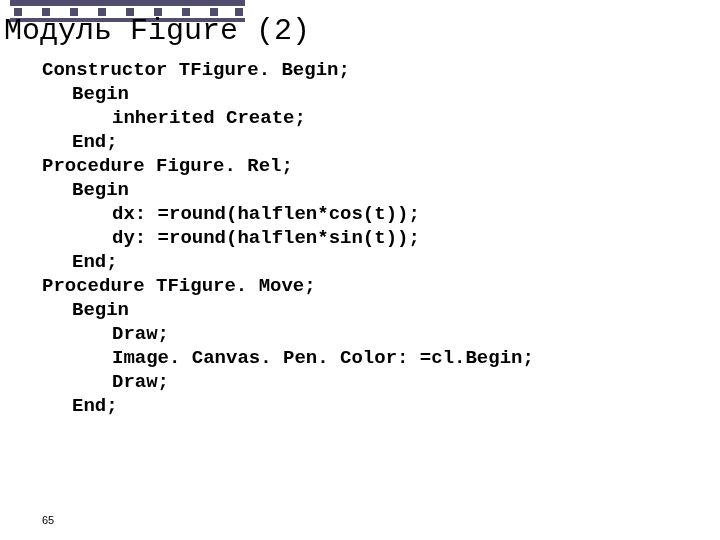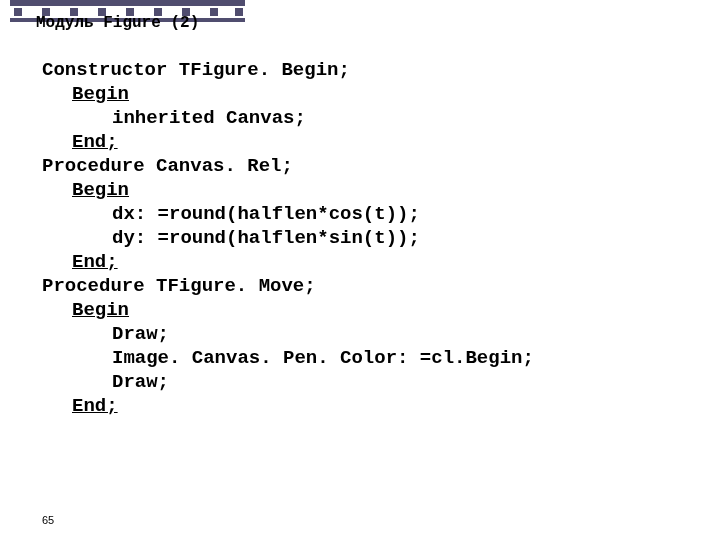--- a/index.html
+++ b/index.html
@@ -39,35 +39,35 @@
   .deco .sq {
     position: absolute;
     top: 8px;
     width: 8px;
     height: 8px;
     background: #504D6F;
   }
   .title {
     position: absolute;
     top: 14px;
-    left: 36px;
-    font-size: 16px;
-    font-weight: bold;
+    left: 4px;
+    font-size: 30px;
+    font-weight: normal;
     white-space: nowrap;
   }
   .code {
     position: absolute;
     top: 58px;
     left: 20px;
     line-height: 24px;
     white-space: nowrap;
   }
   .l0 { padding-left: 0; }
   .l1 { padding-left: 22px; }
-  .l2 { padding-left: 52px; text-decoration: underline; }
+  .l2 { padding-left: 52px; }
   .l3 { padding-left: 92px; }
   .pagenum {
     position: absolute;
     left: 42px;
     bottom: 14px;
     font-size: 11px;
     font-family: Arial, sans-serif;
     font-weight: normal;
     color: #000;
   }
@@ -89,23 +89,23 @@
     <div class="sq" style="left:172px;"></div>
     <div class="sq" style="left:200px;"></div>
     <div class="sq" style="left:225px;"></div>
   </div>
 
   <div class="title">Модуль Figure (2)</div>
 
   <div class="code">
     <div class="l1">Constructor TFigure. Begin;</div>
     <div class="l2">Begin</div>
-    <div class="l3">inherited Canvas;</div>
+    <div class="l3">inherited Create;</div>
     <div class="l2">End;</div>
-    <div class="l1">Procedure Canvas. Rel;</div>
+    <div class="l1">Procedure Figure. Rel;</div>
     <div class="l2">Begin</div>
     <div class="l3">dx: =round(halflen*cos(t));</div>
     <div class="l3">dy: =round(halflen*sin(t));</div>
     <div class="l2">End;</div>
     <div class="l1">Procedure TFigure. Move;</div>
     <div class="l2">Begin</div>
     <div class="l3">Draw;</div>
     <div class="l3">Image. Canvas. Pen. Color: =cl.Begin;</div>
     <div class="l3">Draw;</div>
     <div class="l2">End;</div>

